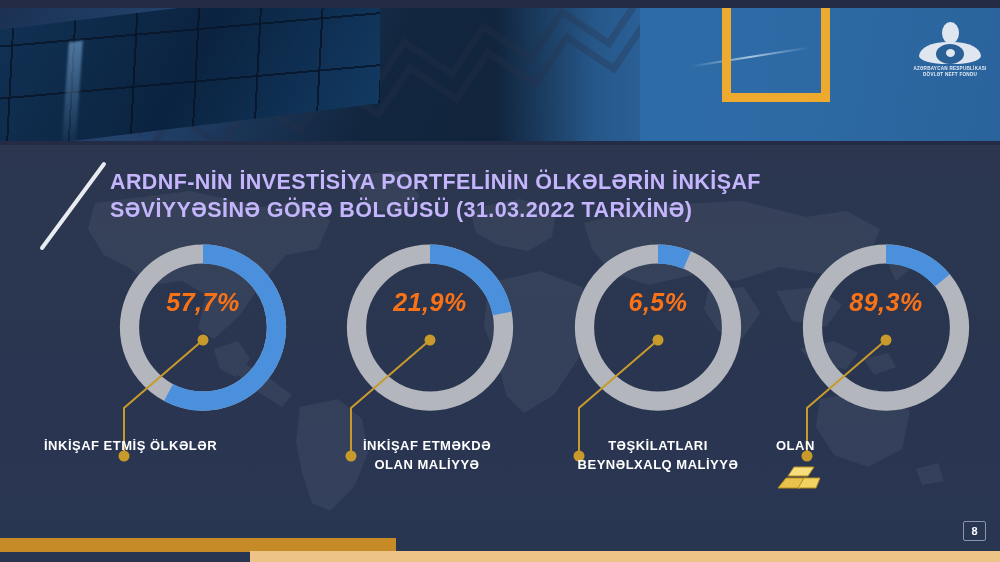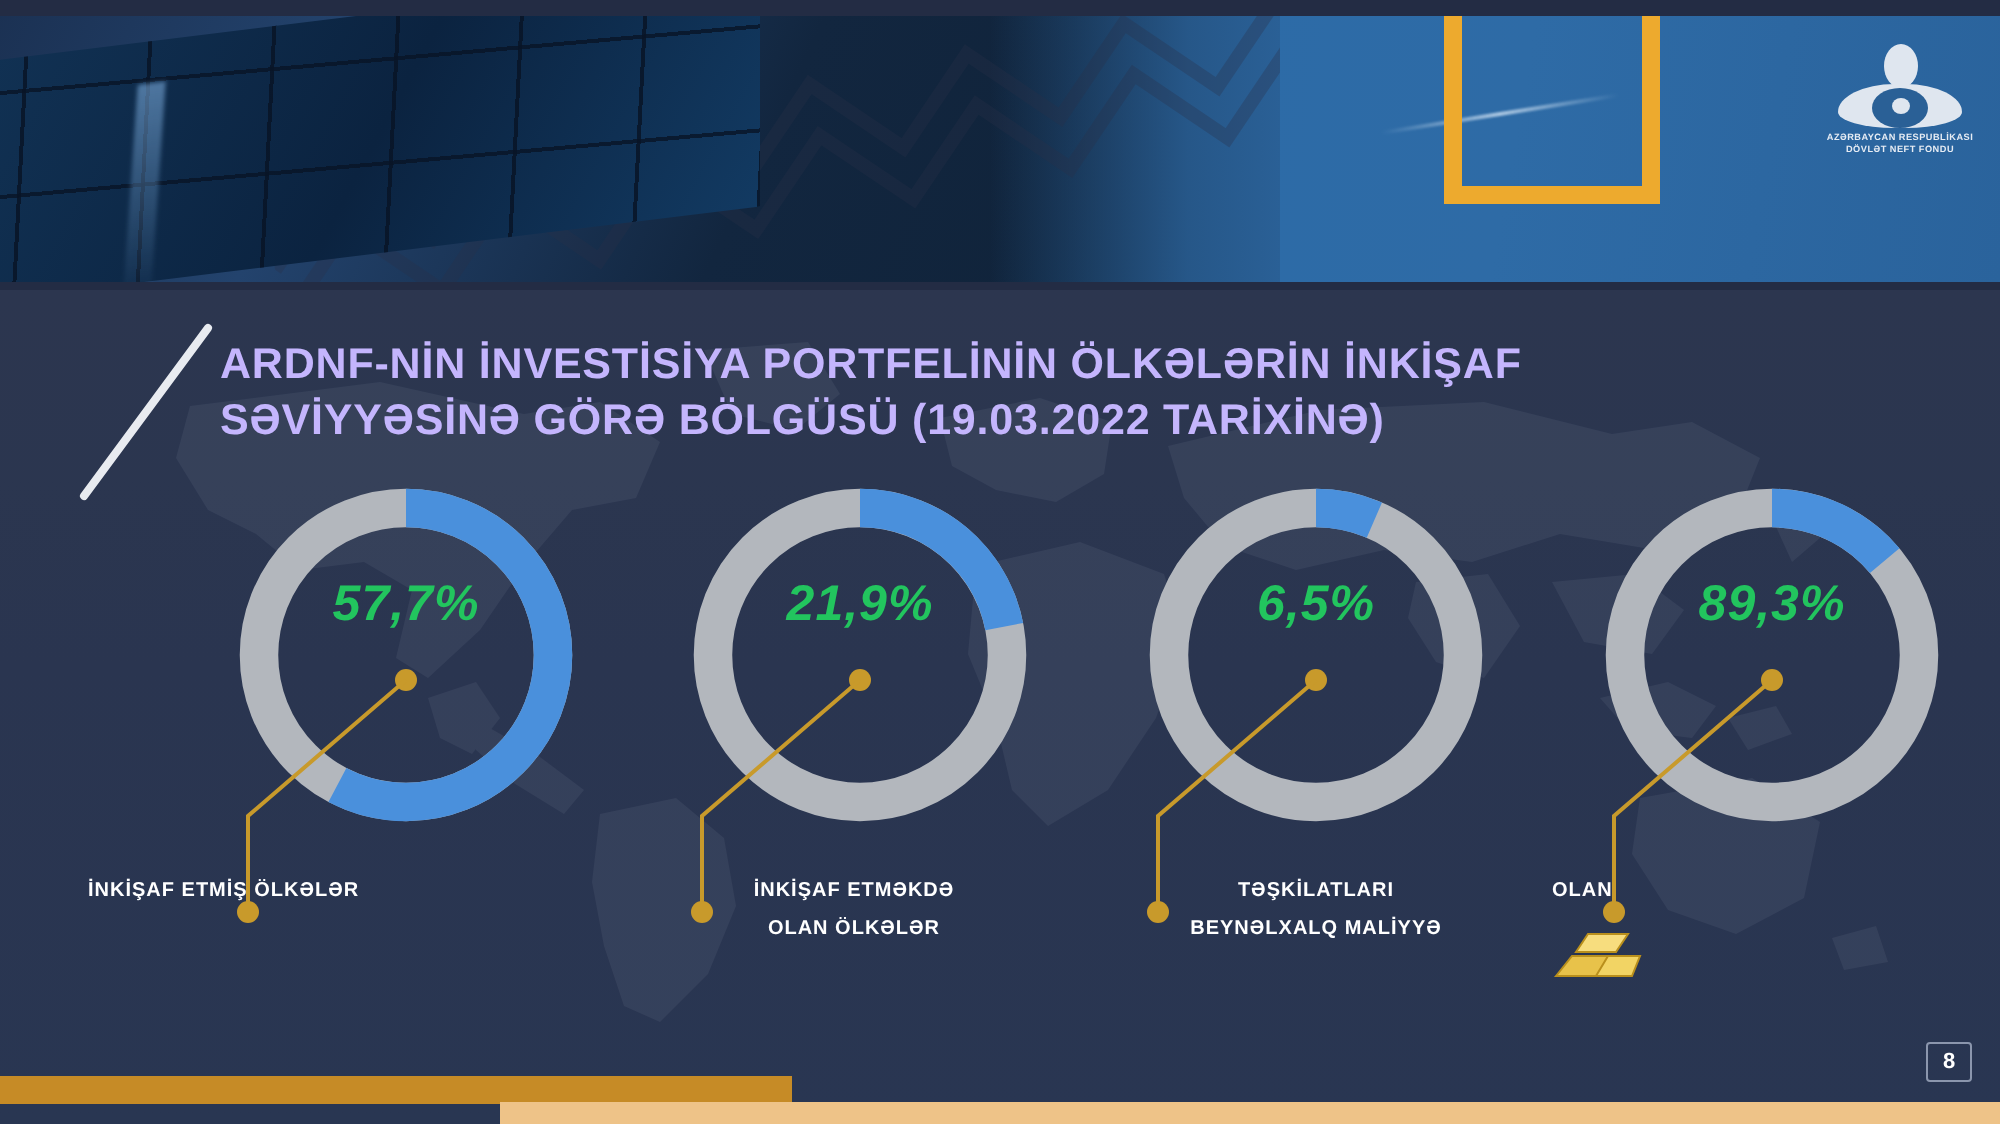--- a/index.html
+++ b/index.html
@@ -155,30 +155,30 @@
     position:absolute;left:0;top:240px;width:1000px;height:260px;z-index:4;
   }
   .chart{
     position:absolute;top:0;width:230px;height:260px;
   }
   .donut-wrap{position:absolute;left:0;top:0;width:230px;height:175px;}
   .donut{position:absolute;left:25px;top:0;width:180px;height:175px;}
   .pct{
     position:absolute;left:0;top:48px;width:230px;
     text-align:center;
-    color:#22c55e;
+    color:#f97316;
     font-size:25px;
     font-style:italic;
     font-weight:bold;
     letter-spacing:.5px;
   }
   .leader{position:absolute;left:0;top:0;width:230px;height:250px;}
   .cap{
     position:absolute;left:0;top:196px;width:240px;
-    color:#ffffff;font-weight:bold;font-size:10px;line-height:19px;
+    color:#ffffff;font-weight:bold;font-size:13px;line-height:19px;
     letter-spacing:.5px;
   }
   .cap.center{text-align:center;}
   .gold-ico{position:absolute;width:46px;height:34px;}
 
   
   #pageno{
     position:absolute;left:963px;top:521px;width:21px;height:18px;
     border:1.5px solid #8b96ad;
     border-radius:2px;
@@ -270,21 +270,21 @@
 
     <div style="position:absolute;left:0;top:0;width:1000px;height:417px;background:rgba(43,53,80,.22);"></div>
   </div>
 
   <svg id="title-slash" viewBox="0 0 72 92">
     <line x1="4" y1="88" x2="66" y2="4" stroke="#e8ebf0" stroke-width="4" stroke-linecap="round"></line>
   </svg>
 
   <div id="title">
     <span class="tline">ARDNF-NİN İNVESTİSİYA PORTFELİNİN ÖLKƏLƏRİN İNKİŞAF</span>
-    <span class="tline">SƏVİYYƏSİNƏ GÖRƏ BÖLGÜSÜ (19.03.2022 TARİXİNƏ)</span>
+    <span class="tline">SƏVİYYƏSİNƏ GÖRƏ BÖLGÜSÜ (31.03.2022 TARİXİNƏ)</span>
   </div>
 
   <div id="charts">
 
     <div class="chart" style="left:88px;">
       <div class="donut-wrap">
         <svg class="donut" viewBox="0 0 100 100">
           <circle cx="50" cy="50" r="42" fill="none" stroke="#b3b7bd" stroke-width="11"></circle>
           <circle cx="50" cy="50" r="42" fill="none" stroke="#4a90dc" stroke-width="11" stroke-dasharray="152.27 111.63" stroke-dashoffset="0" transform="rotate(-90 50 50)"></circle>
         </svg>
@@ -308,21 +308,21 @@
         </svg>
         <div class="pct">21,9%</div>
       </div>
       <svg class="leader" viewBox="0 0 230 250">
         <circle cx="115" cy="100" r="5.5" fill="#c89a2b"></circle>
         <polyline points="115,100 36,168 36,214" fill="none" stroke="#c89a2b" stroke-width="2"></polyline>
         <circle cx="36" cy="216" r="5.5" fill="#c89a2b"></circle>
       </svg>
       <div class="cap center" style="left:-8px;text-align:center;">
         <div>İNKİŞAF ETMƏKDƏ</div>
-        <div>OLAN ÖLKƏLƏR</div>
+        <div>OLAN MALİYYƏ</div>
       </div>
     </div>
 
     <div class="chart" style="left:543px;">
       <div class="donut-wrap">
         <svg class="donut" viewBox="0 0 100 100">
           <circle cx="50" cy="50" r="42" fill="none" stroke="#b3b7bd" stroke-width="11"></circle>
           <circle cx="50" cy="50" r="42" fill="none" stroke="#4a90dc" stroke-width="11" stroke-dasharray="17.15 246.74" stroke-dashoffset="0" transform="rotate(-90 50 50)"></circle>
         </svg>
         <div class="pct">6,5%</div>

